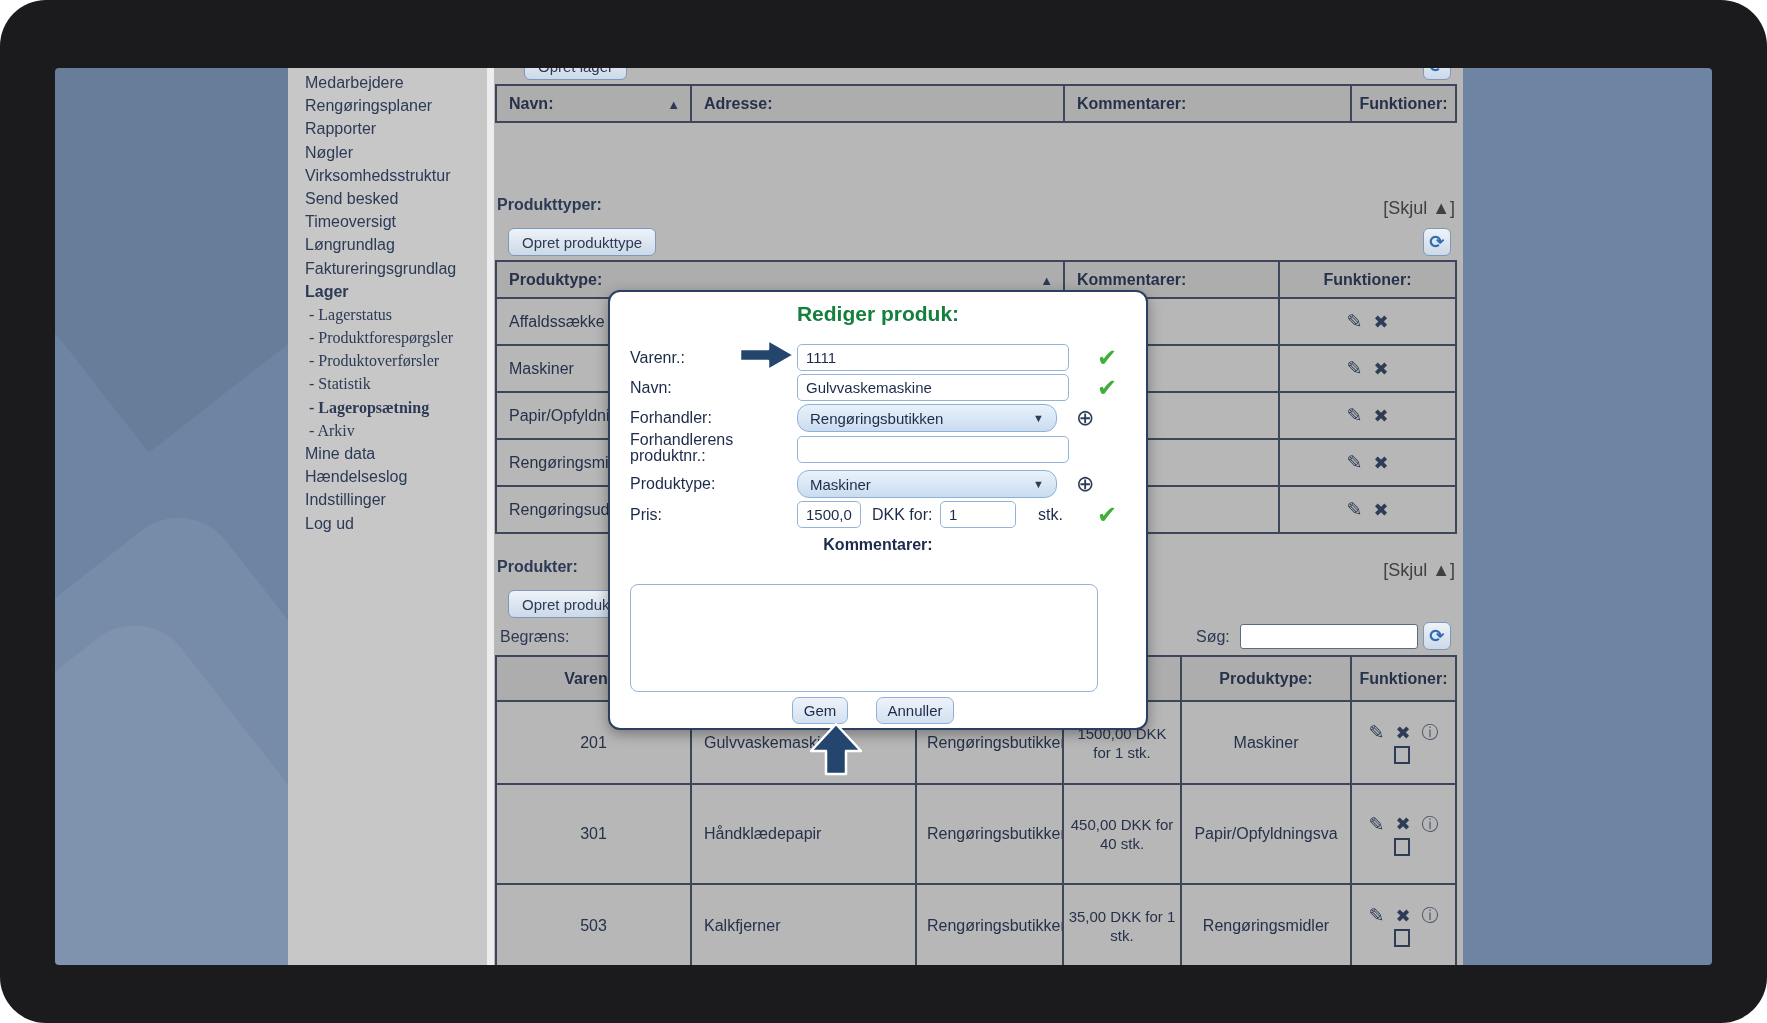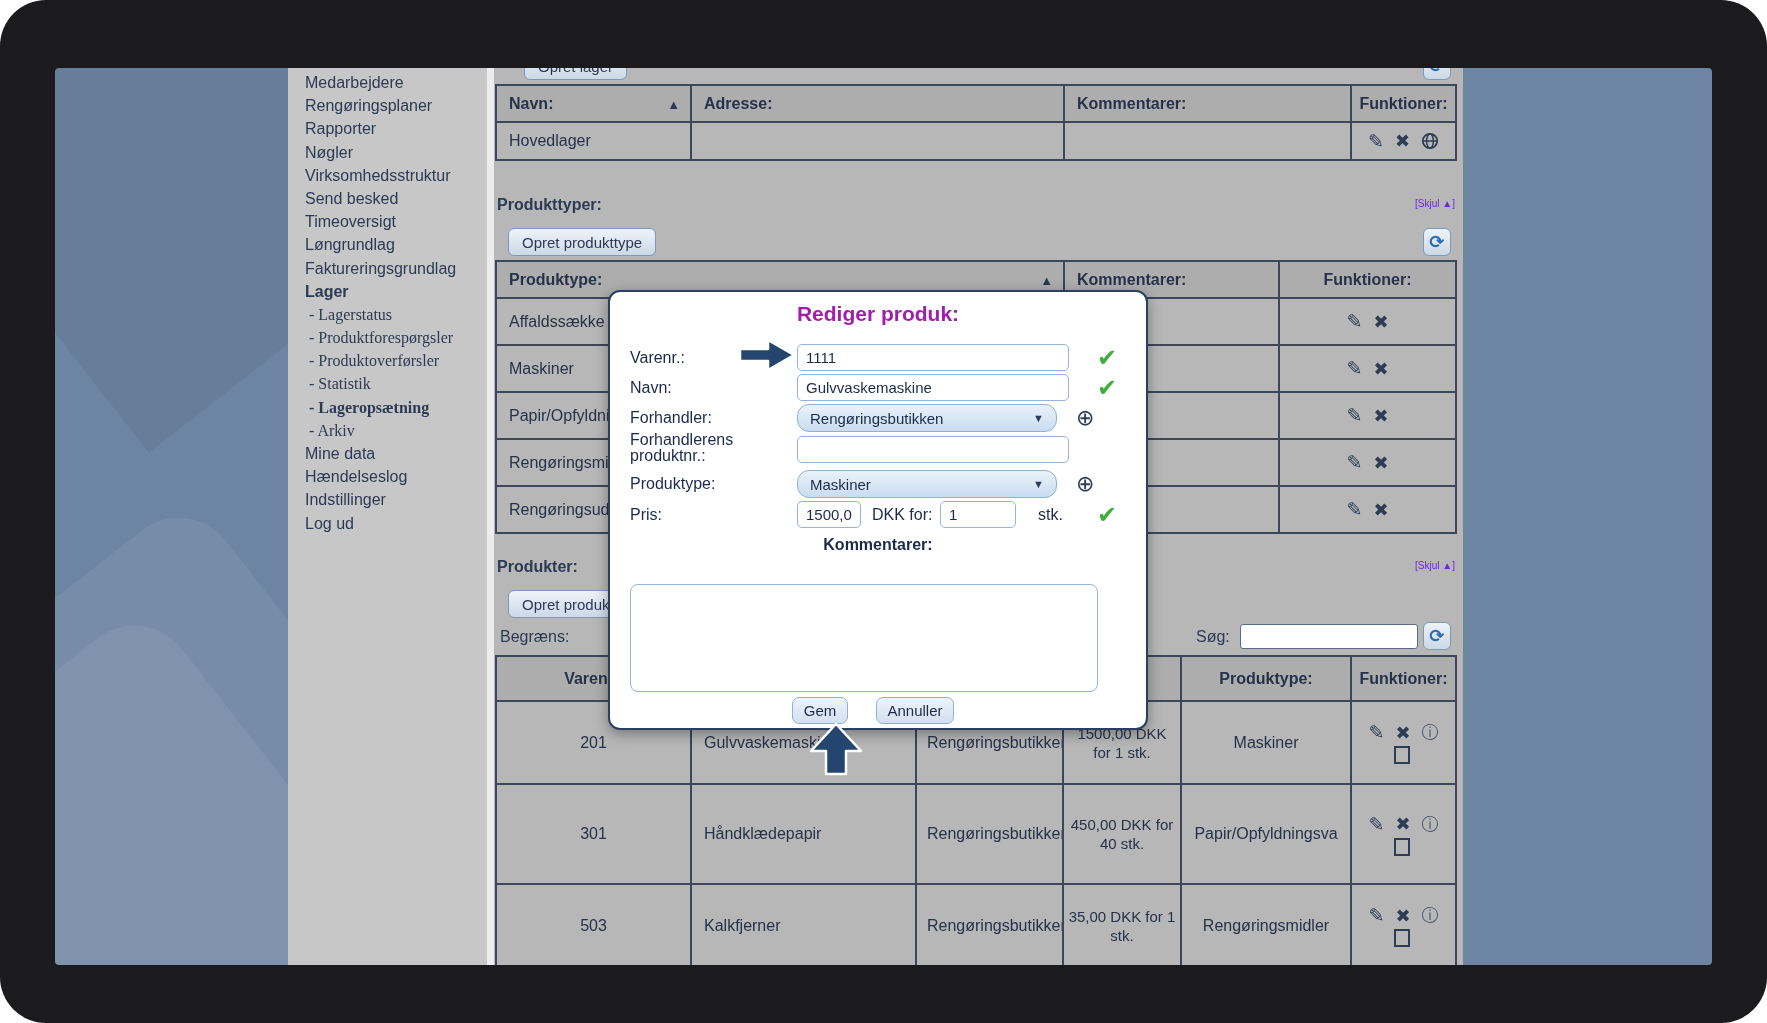--- a/index.html
+++ b/index.html
@@ -9,21 +9,21 @@
   .decor1{position:absolute;left:-140px;top:520px;width:520px;height:620px;background:rgba(255,255,255,0.07);transform:rotate(-38deg);border-radius:60px;}
   .decor2{position:absolute;left:-220px;top:640px;width:560px;height:620px;background:rgba(255,255,255,0.06);transform:rotate(-38deg);border-radius:60px;}
   .decor3{position:absolute;left:-80px;top:-120px;width:420px;height:420px;background:rgba(0,0,0,0.05);transform:rotate(-38deg);}
   .sidebar{position:absolute;left:233px;top:0;width:199px;height:897px;background:#c7c7c7;padding-top:3px;}
   .sb{height:23.2px;line-height:23.2px;font-size:16px;color:#2c3a55;padding-left:17px;white-space:nowrap;}
   .sb.bold{font-weight:bold;}
   .sb.indent{padding-left:21px;font-family:Liberation Serif, serif;}
   .separator{position:absolute;left:432px;top:0;width:7px;height:897px;background:#ededed;}
   .content{position:absolute;left:439px;top:0;width:969px;height:897px;background:#b7b7b7;overflow:hidden;}
   .heading{position:absolute;font-size:16px;font-weight:bold;color:#2c3a55;}
-  .skjul{position:absolute;font-size:10px;color:#6d28d9;cursor:pointer;white-space:nowrap;}
+  .skjul{position:absolute;font-size:18px;color:#404040;cursor:pointer;white-space:nowrap;}
   .btn{display:inline-flex;align-items:center;justify-content:center;background:linear-gradient(#eef3f9,#ccd9e8);border:1px solid #7e99b8;border-radius:6px;color:#2c3a55;font-size:15px;padding:0 13px;height:28px;cursor:pointer;}
   .btn.abs{position:absolute;}
   .iconbtn{position:absolute;width:28px;height:28px;background:linear-gradient(#eef3f9,#ccd9e8);border:1px solid #7e99b8;border-radius:6px;display:flex;align-items:center;justify-content:center;font-size:18px;font-weight:bold;color:#2e6bb0;cursor:pointer;}
   table.tbl{position:absolute;border-collapse:collapse;table-layout:fixed;font-size:16px;color:#26314a;}
   .tbl th,.tbl td{border:2px solid #3d4759;overflow:hidden;white-space:nowrap;}
   .tbl th{font-weight:bold;text-align:left;padding:0 12px;background:rgba(0,0,0,0.05);position:relative;}
   .tbl td{padding:0 12px;}
   .tbl th.center,.tbl td.center{text-align:center;padding:0 2px;}
   .sortarrow{position:absolute;right:10px;top:50%;transform:translateY(-50%);font-size:13px;color:#2c3a55;}
   .icons{display:flex;align-items:center;justify-content:center;gap:11px;}
@@ -32,21 +32,21 @@
   .ic-info{font-size:17px;color:#4a5568;cursor:pointer;}
   .ic-copy{position:relative;width:12px;height:14px;border:2px solid #2e3d55;background:transparent;margin-top:3px;cursor:pointer;}
   .ic-copy::before{content:"";position:absolute;left:-6px;top:-6px;width:12px;height:14px;border:2px solid #2e3d55;background:#b7b7b7;}
   .funcell{vertical-align:middle;}
   .funstack{display:flex;flex-direction:column;align-items:center;gap:3px;}
   .wrapcell{white-space:normal !important;text-align:center;font-size:15px;line-height:19px;padding:0 4px !important;}
   .label{position:absolute;font-size:16px;color:#2c3a55;}
   .searchinput{position:absolute;width:178px;height:25px;border:1px solid #5a6b85;border-radius:3px;background:#ffffff;font-size:14px;padding:0 6px;color:#1c2b4a;}
   
   .modal{position:absolute;left:553px;top:222px;width:540px;height:440px;background:#ffffff;border:2.5px solid #2b3f63;border-radius:12px;box-shadow:0 4px 14px rgba(0,0,0,0.35);z-index:20;}
-  .m-title{position:absolute;left:0;top:10px;width:100%;text-align:center;font-size:21px;font-weight:bold;color:#a21caf;}
+  .m-title{position:absolute;left:0;top:10px;width:100%;text-align:center;font-size:21px;font-weight:bold;color:#15803d;}
   .m-label{position:absolute;left:20px;font-size:16px;color:#1c2b4a;line-height:27px;}
   .m-label.two{line-height:16px;}
   .m-input{position:absolute;left:187px;width:272px;height:27px;border:1.5px solid #94b3d9;border-radius:5px;font-size:15px;color:#1c2b4a;padding:0 8px;background:#ffffff;}
   .m-select{position:absolute;left:187px;width:260px;height:28px;border:1.5px solid #8fb1d8;border-radius:12px;background:linear-gradient(#eaf2fb,#c9dcf0);display:flex;align-items:center;padding:0 12px;font-size:15px;color:#1c2b4a;cursor:pointer;}
   .m-select .dd{margin-left:auto;font-size:11px;color:#2e3d55;}
   .m-plus{position:absolute;left:466px;font-size:22px;color:#2e3d55;line-height:28px;cursor:pointer;}
   .m-check{position:absolute;left:487px;font-size:24px;font-weight:bold;color:#3fae3a;line-height:27px;}
   .m-small{position:absolute;height:27px;border:1.5px solid #94b3d9;border-radius:5px;font-size:15px;color:#1c2b4a;padding:0 8px;background:#ffffff;}
   .m-text{position:absolute;font-size:16px;color:#1c2b4a;line-height:27px;}
   .m-komm{position:absolute;left:0;top:244px;width:100%;text-align:center;font-size:16px;font-weight:bold;color:#1c2b4a;}
@@ -102,36 +102,20 @@
             <col style="width:287px">
             <col style="width:105px">
           </colgroup>
         <tbody>
             <tr style="height:37px;">
           <th><span>Navn:</span><span class="sortarrow">▲</span></th>
           <th>Adresse:</th>
           <th>Kommentarer:</th>
           <th class="center">Funktioner:</th>
         </tr>
-        <tr style="height:38px;">
-          <td>Hovedlager</td>
-          <td></td>
-          <td></td>
-          <td class="center funcell">
-            <div class="icons">
-              <span class="ic-pencil">✎</span>
-              <span class="ic-x">✖</span>
-              <svg class="globe-svg" viewBox="0 0 18 18">
-                    <circle cx="9" cy="9" r="7.2" fill="none" stroke="#2e3d55" stroke-width="1.8"></circle>
-                    <ellipse cx="9" cy="9" rx="3.4" ry="7.2" fill="none" stroke="#2e3d55" stroke-width="1.5"></ellipse>
-                    <line x1="1.8" y1="9" x2="16.2" y2="9" stroke="#2e3d55" stroke-width="1.5"></line>
-                  </svg>
-            </div>
-          </td>
-        </tr>
       </tbody>
         </table>
 
       <div class="heading" style="left:3px;top:128px;">Produkttyper:</div>
       <div class="skjul" style="right:8px;top:130px;">[Skjul ▲]</div>
       <button class="btn abs" style="left:14px;top:160px;">Opret produkttype</button>
       <div class="iconbtn" style="left:929px;top:160px;">
           <span>⟳</span>
         </div>
 

